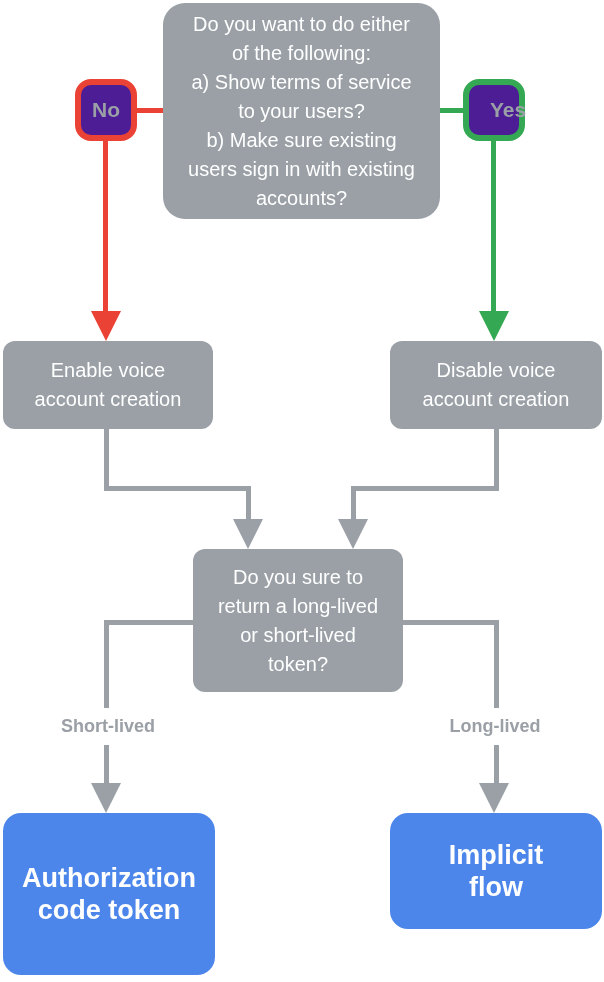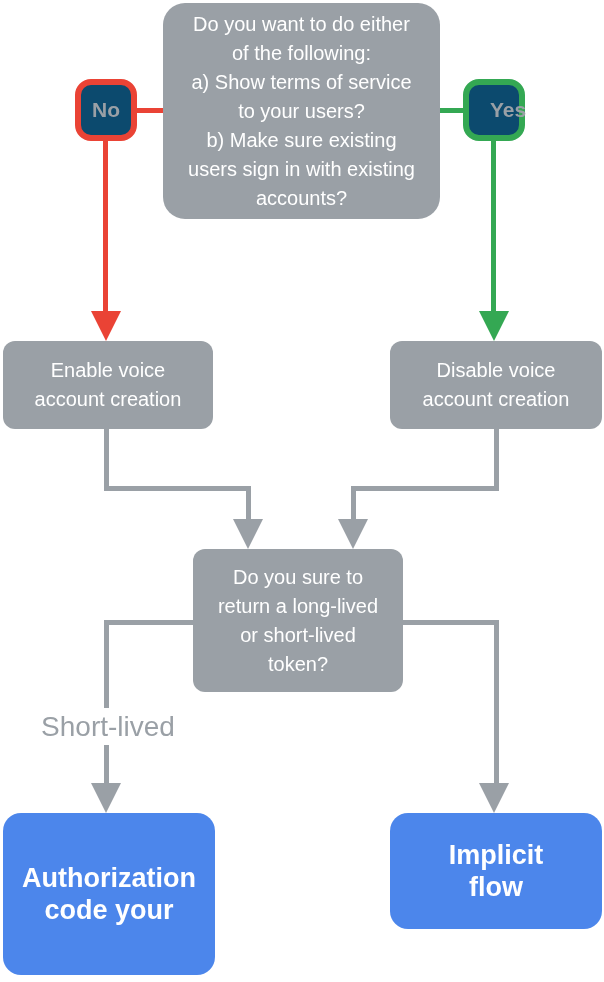--- a/index.html
+++ b/index.html
@@ -44,21 +44,21 @@
     color: var(--text-white);
     font-size: 27px;
     line-height: 32px;
     font-weight: 700;
     border-radius: 18px;
   }
   .decision-badge {
     position: absolute;
     width: 62px;
     height: 62px;
-    background: #0c4a6e;
+    background: #4c1d95;
     border-radius: 16px;
     display: flex;
     align-items: center;
     justify-content: center;
     font-size: 21px;
     font-weight: 700;
     color: var(--label-gray);
     z-index: 3;
   }
   .badge-no  { border: 6px solid var(--no-red); }
@@ -78,22 +78,22 @@
     border-right: 15px solid transparent;
     z-index: 0;
   }
   .arrow-red   { border-top: 30px solid var(--no-red); }
   .arrow-green { border-top: 30px solid var(--yes-green); }
   .arrow-gray  { border-top: 30px solid var(--node-gray); }
   .edge-label {
     position: absolute;
     background: var(--label-bg);
     color: var(--label-gray);
-    font-size: 28px;
-    font-weight: 400;
+    font-size: 18px;
+    font-weight: 700;
     display: flex;
     align-items: center;
     justify-content: center;
     z-index: 2;
   }
 
   
   .q1        { left: 163px; top: 3px;   width: 277px; height: 216px; border-radius: 22px; }
   .badge-no  { left: 75px;  top: 79px; }
   .badge-yes { left: 463px; top: 79px; }
@@ -177,20 +177,21 @@
 or short-lived
 token?</div>
 
   <div class="edge edge-gray l-h2"></div>
   <div class="edge edge-gray l-v3"></div>
   <div class="edge-label lbl-short">Short-lived</div>
   <div class="arrowhead arrow-gray l-a2"></div>
 
   <div class="edge edge-gray r-h2"></div>
   <div class="edge edge-gray r-v3"></div>
+  <div class="edge-label lbl-long">Long-lived</div>
   <div class="arrowhead arrow-gray r-a2"></div>
 
   <div class="node blue-node auth">Authorization
-code your</div>
+code token</div>
   <div class="node blue-node implicit">Implicit
 flow</div>
 
 </div>
 
 </body></html>

